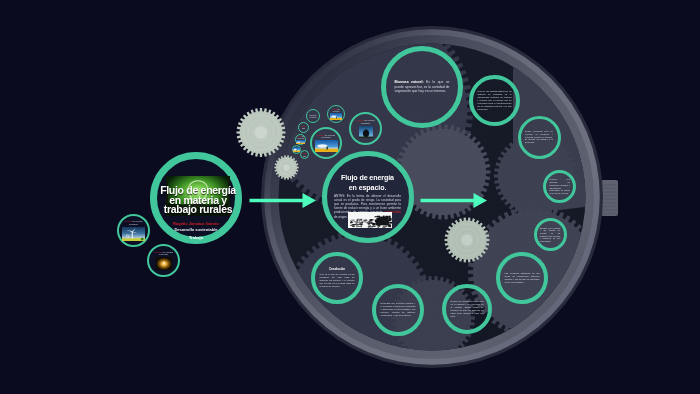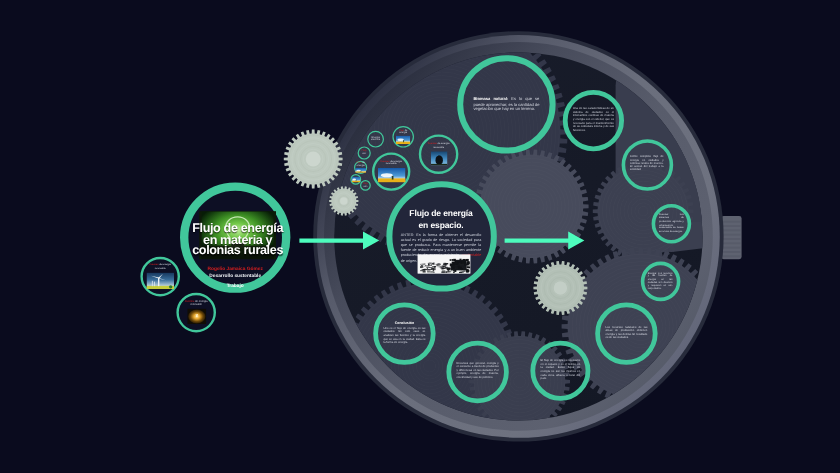--- a/index.html
+++ b/index.html
@@ -235,21 +235,21 @@
           </defs>
      <rect width="63" height="42" fill="url(#bg1)"></rect>
      <rect y="30" width="63" height="12" fill="#0b1208" opacity="0.85"></rect>
      <path d="M31.5 5 C25 5 21 9.5 21 15 C21 19 23.5 21 25 23.5 L25 28 L38 28 L38 23.5 C39.5 21 42 19 42 15 C42 9.5 38 5 31.5 5 Z" fill="none" stroke="#d9f3c9" stroke-width="1.1" opacity="0.85"></path>
      <rect x="26" y="28" width="11" height="4" rx="1" fill="#1b2416" opacity="0.9"></rect>
    </svg>
  </div>
  <div style="position:absolute;left:-5px;top:27px;width:92px;text-align:center;color:#fff;font-weight:bold;font-size:10.5px;line-height:9.6px;letter-spacing:-0.3px;white-space:nowrap;text-shadow:0 1.1px 1.1px rgba(0,0,0,.75);">
    <div>Flujo de energía</div>
         <div>en materia y</div>
-        <div>colonias rurales</div>
+        <div>trabajo rurales</div>
  </div>
  <div style="position:absolute;left:6px;top:62px;width:66px;text-align:center;font-size:4px;line-height:6px;color:#eef0f4;font-weight:bold;">
    <div class="red">Rogelio Jamaica Gómez</div>
    <div>Desarrollo sustentable</div>
    <div style="margin-top:1.5px;color:#fff;">Trabajo</div>
  </div>
 </div>
     <div class="node" style="left:322px;top:151px;width:92px;height:92px;border:5.5px solid #41c79b;background:#22263a;">
  <div style="position:absolute;left:0px;top:18px;width:81px;text-align:center;color:#fff;font-weight:bold;font-size:7.1px;line-height:9.6px;letter-spacing:-0.1px;white-space:nowrap;">
    <div>Flujo de energía</div>

